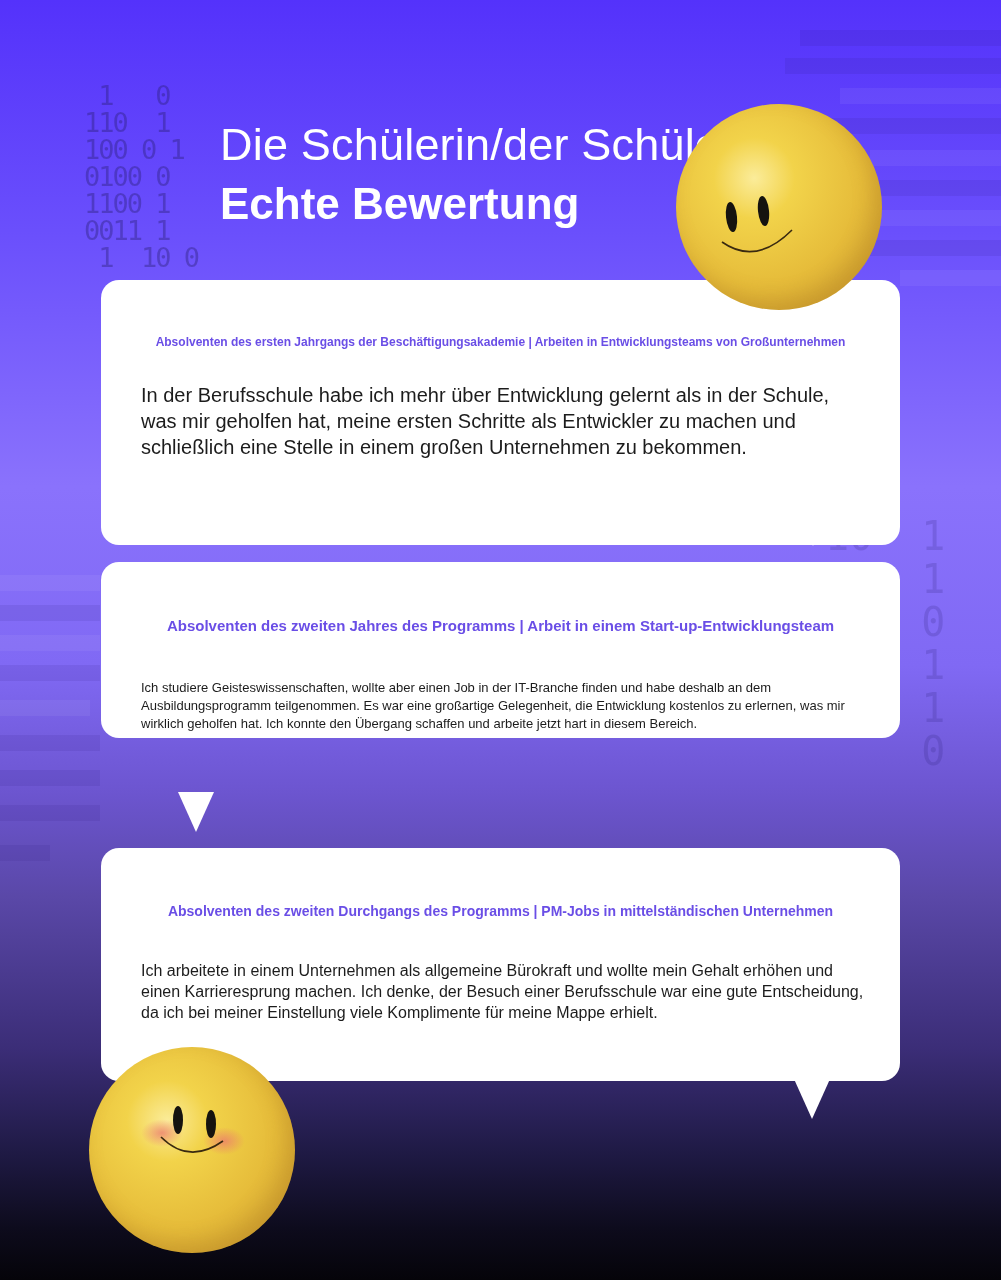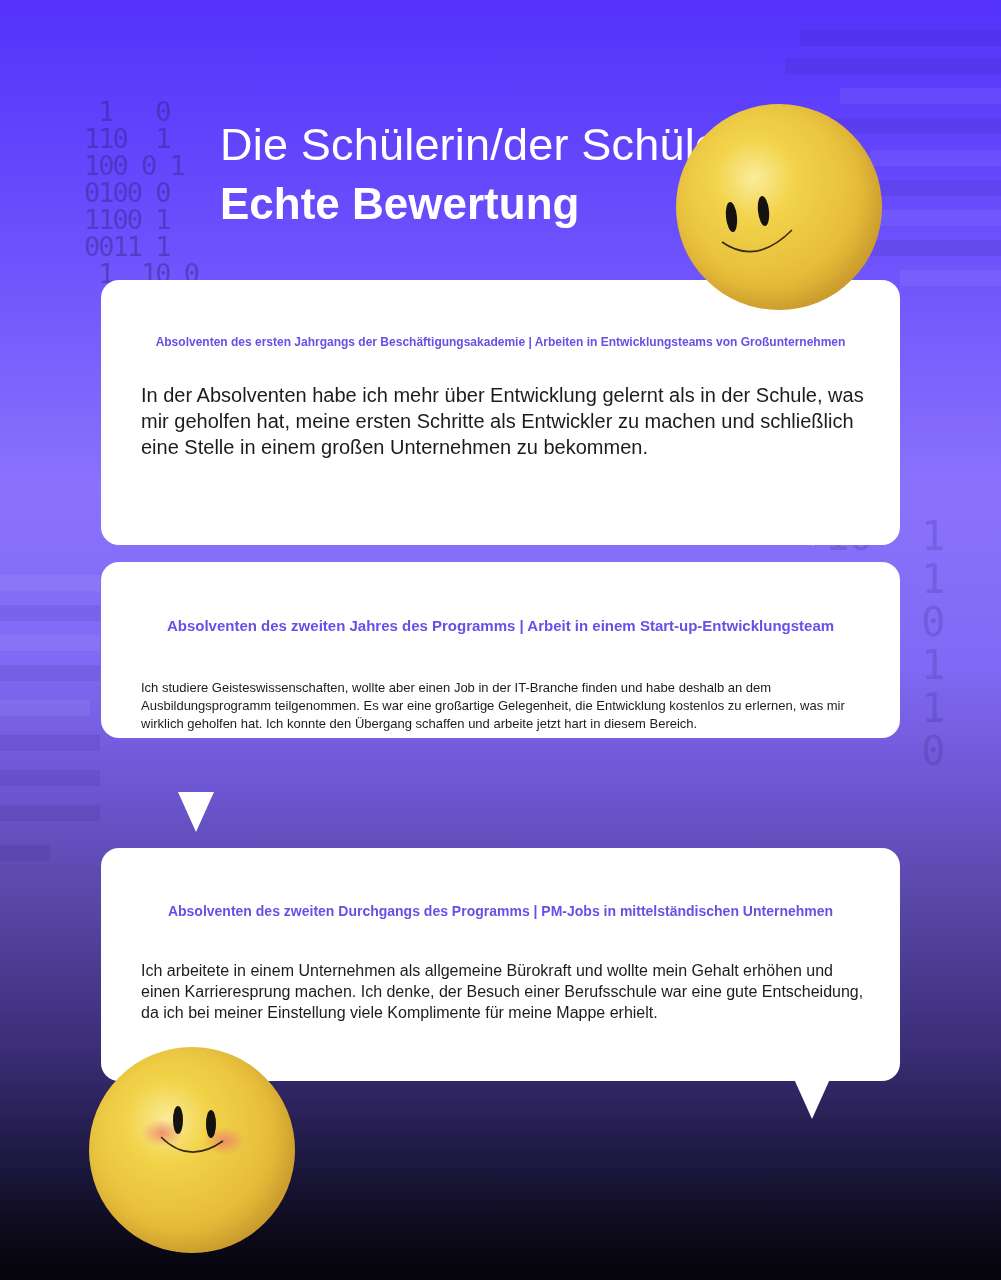--- a/index.html
+++ b/index.html
@@ -114,42 +114,42 @@
   <div class="stripe dark" style="left:0;top:605px;width:100px;"></div>
   <div class="stripe" style="left:0;top:635px;width:100px;"></div>
   <div class="stripe dark" style="left:0;top:665px;width:100px;"></div>
   <div class="stripe" style="left:0;top:700px;width:90px;"></div>
   <div class="stripe dark" style="left:0;top:735px;width:100px;"></div>
   <div class="stripe dark" style="left:0;top:770px;width:100px;"></div>
   <div class="stripe dark" style="left:0;top:805px;width:100px;"></div>
   <div class="stripe dark" style="left:0;top:845px;width:50px;"></div>
 </div>
 
-<div class="binary" style="left:84px;top:82px;font-size:27px;line-height:27px;letter-spacing:-2px;margin-top:16px;"> 1   0
+<div class="binary" style="left:84px;top:82px;font-size:27px;line-height:27px;letter-spacing:-2px;"> 1   0
 110  1
 100 0 1
 0100 0
 1100 1
 0011 1
  1  10 0</div>
 <div class="binary light" style="left:825px;top:515px;font-size:40px;line-height:43px;">10  1
     1
     0
     1
     1
     0</div>
 
 <div class="header">
   <div class="sub">Die Schülerin/der Schüler</div>
   <div class="main">Echte Bewertung</div>
 </div>
 
 <div class="card" style="top:280px;height:265px;">
   <div class="title" style="top:55px;font-size:12px;">Absolventen des ersten Jahrgangs der Beschäftigungsakademie | Arbeiten in Entwicklungsteams von Großunternehmen</div>
-  <div class="body" style="top:102px;font-size:20px;line-height:26px;">In der Absolventen habe ich mehr über Entwicklung gelernt als in der Schule, was mir geholfen hat, meine ersten Schritte als Entwickler zu machen und schließlich eine Stelle in einem großen Unternehmen zu bekommen.</div>
+  <div class="body" style="top:102px;font-size:20px;line-height:26px;">In der Berufsschule habe ich mehr über Entwicklung gelernt als in der Schule, was mir geholfen hat, meine ersten Schritte als Entwickler zu machen und schließlich eine Stelle in einem großen Unternehmen zu bekommen.</div>
   <div class="tail" style="left:694px;top:226px;"></div>
 </div>
 
 <div class="card" style="top:562px;height:176px;">
   <div class="title" style="top:55px;font-size:15px;">Absolventen des zweiten Jahres des Programms | Arbeit in einem Start-up-Entwicklungsteam</div>
   <div class="body" style="top:117px;font-size:13px;line-height:18px;">Ich studiere Geisteswissenschaften, wollte aber einen Job in der IT-Branche finden und habe deshalb an dem Ausbildungsprogramm teilgenommen. Es war eine großartige Gelegenheit, die Entwicklung kostenlos zu erlernen, was mir wirklich geholfen hat. Ich konnte den Übergang schaffen und arbeite jetzt hart in diesem Bereich.</div>
   <div class="tail" style="left:77px;top:230px;"></div>
 </div>
 
 <div class="card" style="top:848px;height:233px;">

